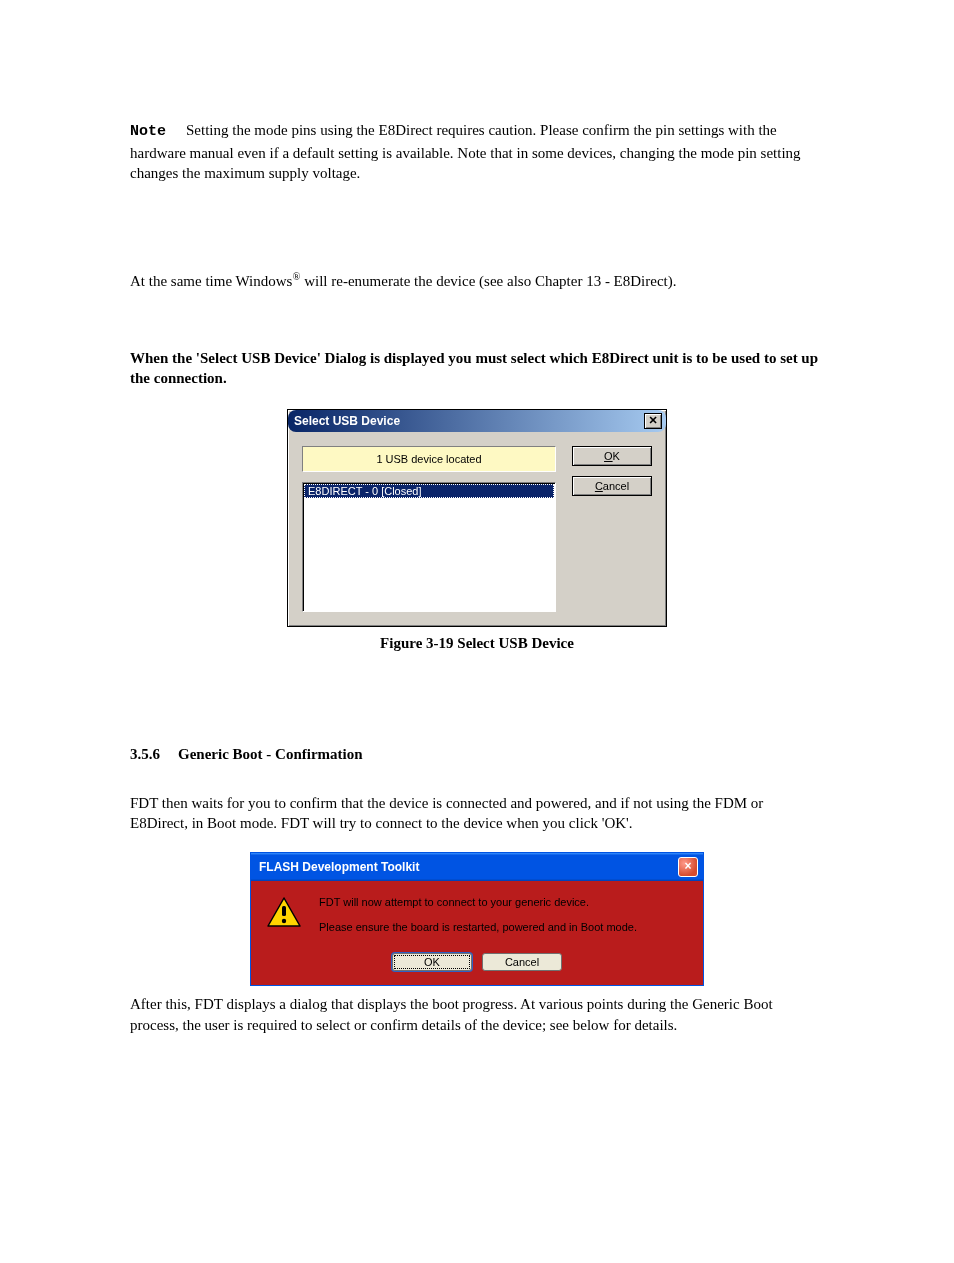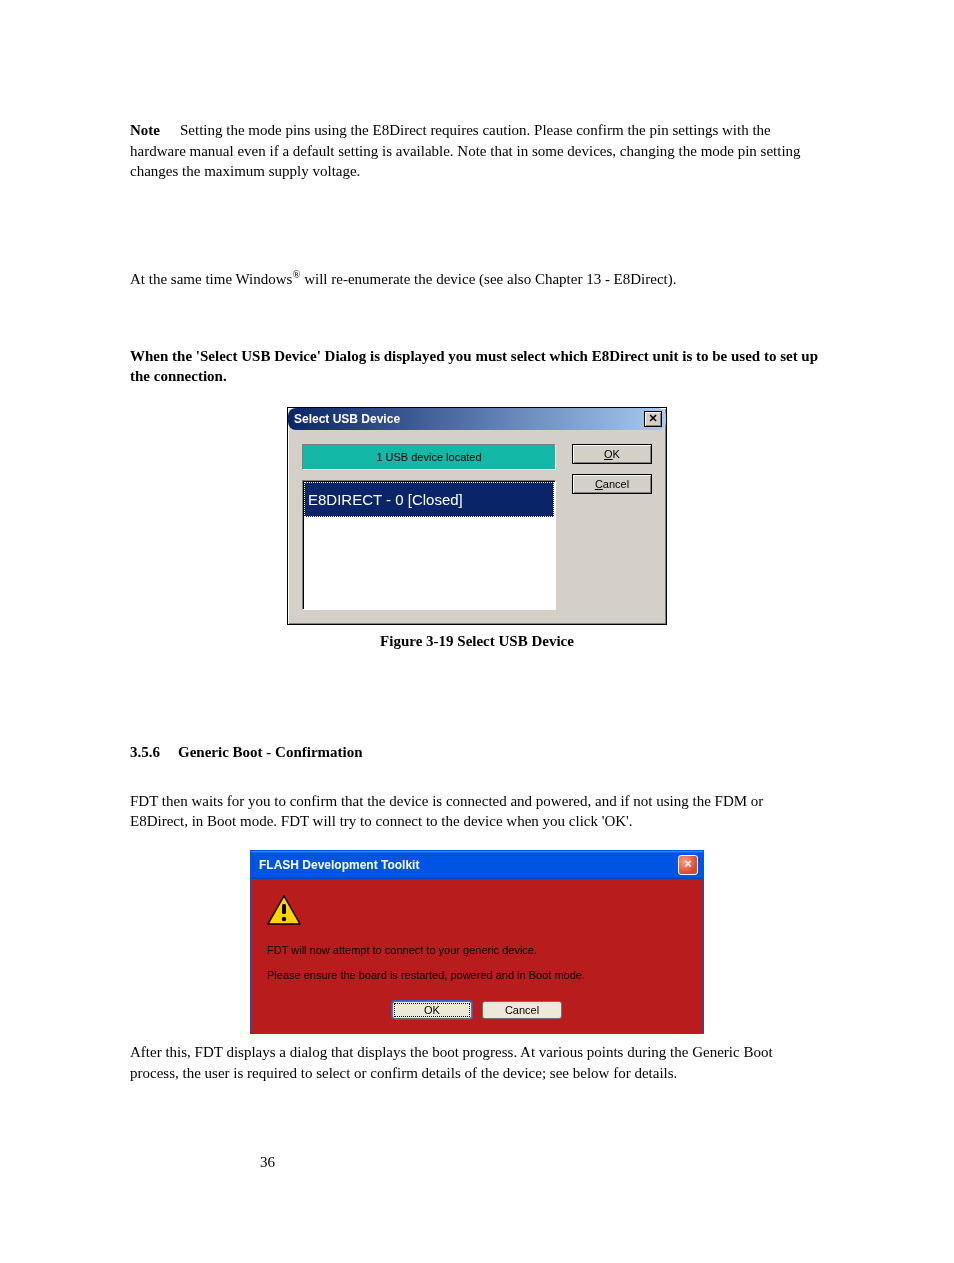--- a/index.html
+++ b/index.html
@@ -10,21 +10,21 @@
     font-size: 15px;
     color: #000;
     width: 954px;
   }
   .page {
     padding: 120px 130px 60px 130px;
     box-sizing: border-box;
     width: 954px;
   }
   p { margin: 0 0 10px 0; line-height: 1.38; }
-  .note-label { font-weight: bold; padding-right: 20px; }
+  .note-label { font-weight: bold; padding-right: 20px; font-family: Liberation Mono, monospace; }
   .gap-small { height: 6px; }
   .gap-med { height: 18px; }
   .gap-large { height: 70px; }
   .gap-xl  { height: 80px; }
   .bold { font-weight: bold; }
   sup { font-size: 0.7em; }
   .caption { text-align: center; font-weight: bold; margin-top: 6px; }
 
   
   .dlg1-wrap { text-align: center; }
@@ -56,37 +56,37 @@
     font-size: 11px; line-height: 12px; text-align: center;
     cursor: default;
   }
   .dlg1 .body { padding: 14px 14px 14px 14px; display: flex; gap: 16px; }
   .dlg1 .left { flex: 1; }
   .dlg1 .right { width: 80px; display: flex; flex-direction: column; gap: 10px; }
   .label-sunken {
     border: 1px solid #808080;
     border-right-color: #fff; border-bottom-color: #fff;
     padding: 6px 8px; text-align: center;
-    background: #14b8a6;
+    background: #fef9c3;
     margin-bottom: 10px;
   }
   .listbox {
     height: 126px;
     background: #fff;
     border: 1px solid #808080;
     border-right-color: #fff; border-bottom-color: #fff;
     box-shadow: inset 1px 1px 0 #000;
     padding: 1px;
   }
   .listbox .item {
     background: #0a246a;
-    color: #fff; padding: 8px 3px;
+    color: #fff; padding: 0px 3px;
     border: 1px dotted #fff;
     display: inline-block; width: calc(100% - 8px);
-    font-size: 15px;
+    font-size: 11px;
   }
   .winbtn {
     background: #d4d0c8;
     border: 1px solid #000;
     box-shadow: inset 1px 1px 0 #fff, inset -1px -1px 0 #808080;
     padding: 3px 0; text-align: center; width: 78px;
     font-family: Tahoma, Arial, sans-serif; font-size: 11px;
     cursor: default;
   }
   .winbtn .u { text-decoration: underline; }
@@ -113,21 +113,21 @@
     width: 18px; height: 18px;
     background: radial-gradient(circle at 30% 30%, #ff9a8a, #d64b2e 70%);
     border: 1px solid #fff;
     border-radius: 3px;
     color: #fff; font-weight: bold; font-family: Arial;
     font-size: 12px; line-height: 16px; text-align: center;
     cursor: default;
   }
   .dlg2 .body {
     padding: 14px 16px 4px 16px;
-    display: flex; gap: 18px; align-items: flex-start; flex-direction: column;
+    display: flex; gap: 18px; align-items: flex-start;
   }
   .warnicon {
     width: 34px; height: 30px; flex: none; margin-top: 2px;
   }
   .dlg2 .msg p { margin: 0 0 10px 0; font-family: Tahoma, Arial, sans-serif; font-size: 11px; }
   .dlg2 .btnrow {
     text-align: center; padding: 4px 0 14px 0;
     display: flex; justify-content: center; gap: 10px;
   }
   .xpbtn {
@@ -229,17 +229,14 @@
         <div class="xpbtn">Cancel</div>
       </div>
     </div>
   </div>
 
 
   <div style="height:8px"></div>
 
   <p>After this, FDT displays a dialog that displays the boot progress. At various points during the Generic Boot process, the user is required to select or confirm details of the device; see below for details.</p>
 
-  <div class="page-num-wrap">
-    <span class="page-num">36</span>
-  </div>
 
 </div>
 
 </body></html>

